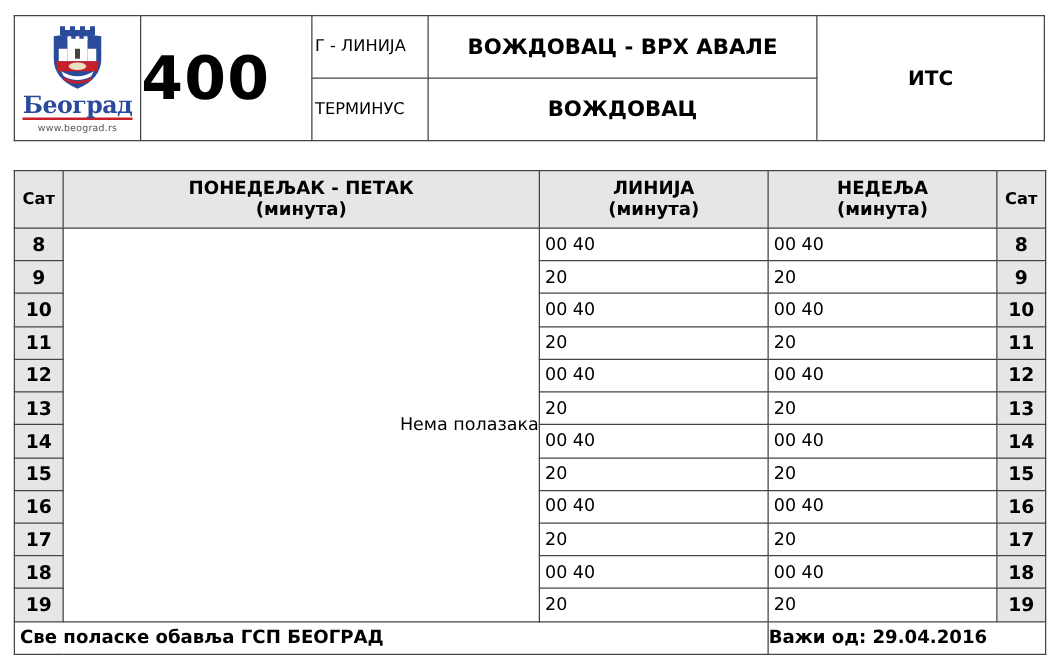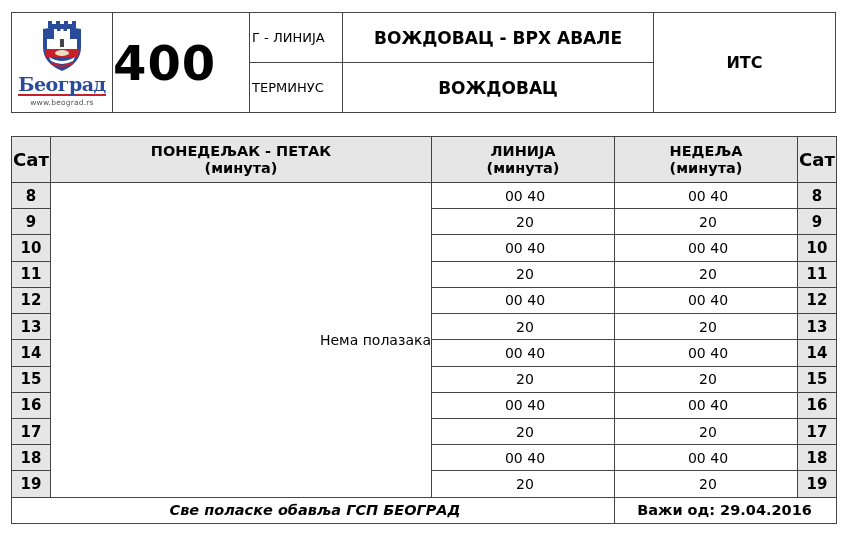--- a/index.html
+++ b/index.html
@@ -24,26 +24,26 @@
                 border-bottom: 2px solid #c8202a; padding-bottom: 0; text-align: right; }
   .logo .url { font-family: "DejaVu Sans", sans-serif; font-size: 7.5px; color: #555;
                margin-top: 2px; letter-spacing: 0.2px; }
 
   
   .sched { position: absolute; left: 11px; top: 136px; width: 825px; height: 388px;
            border-collapse: collapse; table-layout: fixed; }
   .sched td, .sched th { border: 1.5px solid #444; padding: 0; }
   .sched th { background: #e6e6e6; font-weight: bold; font-size: 14.5px; line-height: 17px;
               text-align: center; height: 45px; }
-  .sched th.hour-h { font-size: 18px; }
-  .sched td { height: 25px; font-size: 14px; text-align: center; }
+  .sched th.hour-h { font-size: 13px; }
+  .sched td { height: 25px; font-size: 14px; }
   .sched td.hour { background: #e6e6e6; text-align: center; font-weight: bold; font-size: 15px; }
   .sched td.min { padding-left: 4px; }
   .sched td.weekday { text-align: right; vertical-align: middle; font-size: 14px; }
-  .sched td.foot-left { font-weight: bold; font-size: 14.5px; padding-left: 4px; height: 22px; font-style: italic; }
+  .sched td.foot-left { font-weight: bold; font-size: 14.5px; padding-left: 4px; height: 22px; }
   .sched td.foot-right { font-weight: bold; font-size: 14.5px; padding-right: 2px; }
 </style>
 </head>
 <body>
 
 <table class="top">
   <tbody>
       <tr>
     <td class="logo-cell" rowspan="2">
       <div class="logo">

